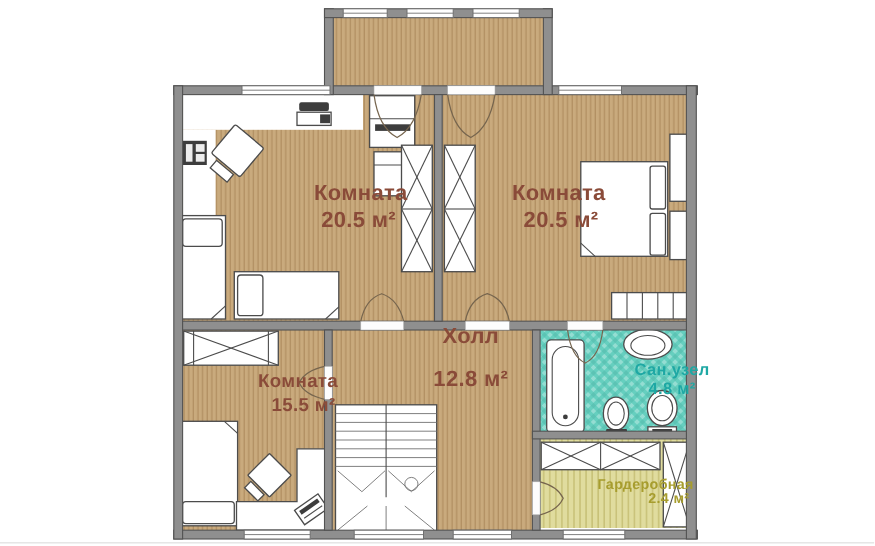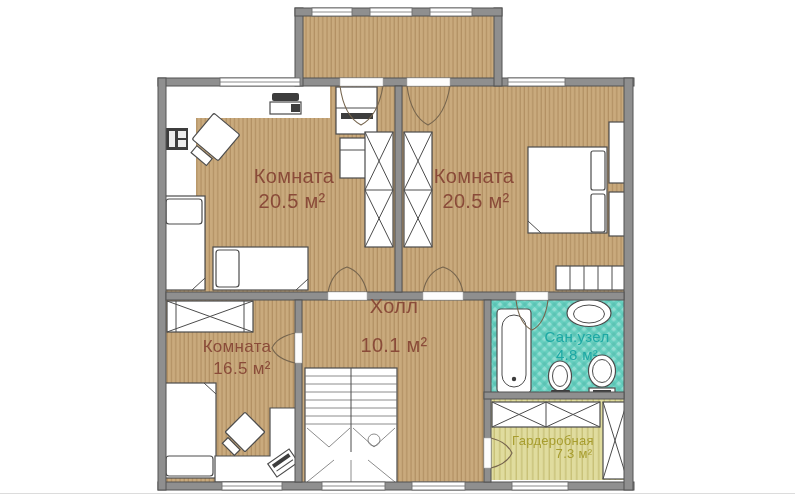--- a/index.html
+++ b/index.html
@@ -13,22 +13,22 @@
   .dark{fill:#3d3d3d;}
   .zone{fill:#ffffff;}
   .window{fill:#ffffff;stroke:#6e6e6e;stroke-width:.9;}
   .opening{fill:#fdfdfd;stroke:#ababab;stroke-width:.5;}
   .door{stroke:#76654e;stroke-width:1.1;fill:none;}
   .pat-wood-base{fill:var(--wood-floor,#c9aa7d);}
   .pat-wood-stripe{fill:var(--wood-stripe,#b29063);}
   .pat-tile-base{fill:var(--bathroom-tile,#66cfbf);}
   .pat-ward-base{fill:var(--wardrobe-floor,#e0dc9e);}
   .pat-ward-stripe{fill:var(--wardrobe-stripe,#c8c178);}
-  .lbl{position:absolute;transform:translate(-50%,-50%);font-weight:normal;white-space:nowrap;
-       letter-spacing:.3px;}
+  .lbl{position:absolute;transform:translate(-50%,-50%);font-weight:bold;white-space:nowrap;
+       letter-spacing:.3px;margin-left:34px;}
   .lbl-room{color:var(--room-label,#8a4b39);font-size:20px;}
   .lbl-room-sm{color:var(--room-label,#8a4b39);font-size:17px;}
   .lbl-bath{color:var(--bathroom-label,#1ea8a4);font-size:15px;}
   .lbl-ward{color:var(--wardrobe-label,#a79d2e);font-size:13px;text-align:center;}
   .bottom-rule{position:absolute;left:0;right:0;top:493px;height:1px;background:#dcdcdc;}
 </style>
 </head>
 <body>
 
 <div id="stage">
@@ -267,25 +267,25 @@
   </g>
 </svg>
 
 <div class="lbl lbl-room" style="left:294px;top:176px">Комната</div>
 <div class="lbl lbl-room" style="left:292px;top:201px">20.5 м²</div>
 
 <div class="lbl lbl-room" style="left:474px;top:176px">Комната</div>
 <div class="lbl lbl-room" style="left:476px;top:201px">20.5 м²</div>
 
 <div class="lbl lbl-room-sm" style="left:237px;top:347px">Комната</div>
-<div class="lbl lbl-room-sm" style="left:242px;top:369px">16.5 м²</div>
+<div class="lbl lbl-room-sm" style="left:242px;top:369px">15.5 м²</div>
 
 <div class="lbl lbl-room" style="left:394px;top:306px">Холл</div>
-<div class="lbl lbl-room" style="left:394px;top:345px">10.1 м²</div>
+<div class="lbl lbl-room" style="left:394px;top:345px">12.8 м²</div>
 
 <div class="lbl lbl-bath" style="left:577px;top:336px">Сан.узел</div>
 <div class="lbl lbl-bath" style="left:577px;top:354px">4.8 м²</div>
 
 <div class="lbl lbl-ward" style="left:553px;top:440px">Гардеробная</div>
-<div class="lbl lbl-ward" style="left:574px;top:453px">7.3 м²</div>
+<div class="lbl lbl-ward" style="left:574px;top:453px">2.4 м²</div>
 
 <div class="bottom-rule"></div>
 </div>
 
 </body></html>

